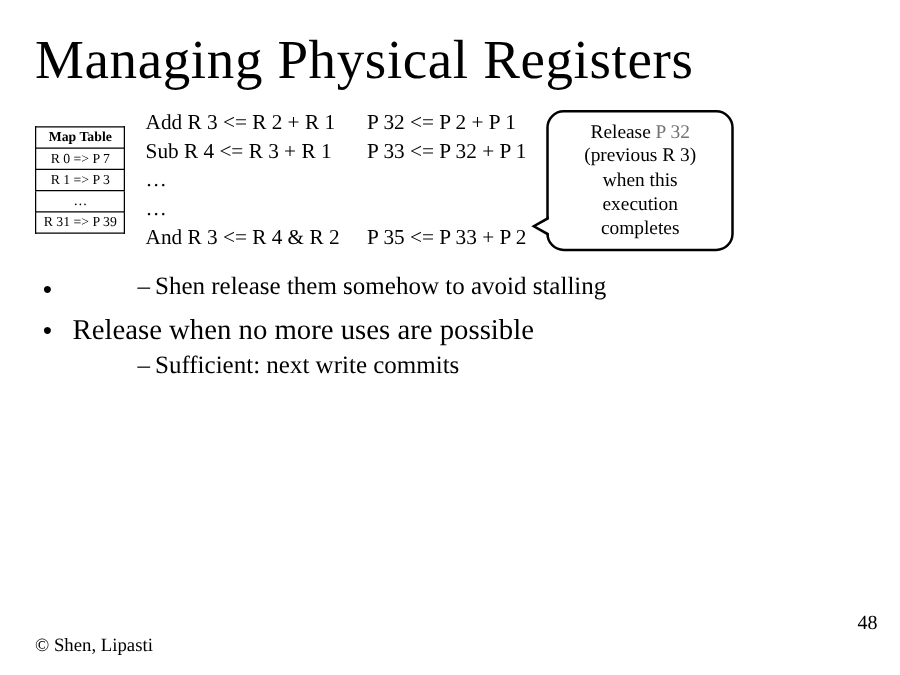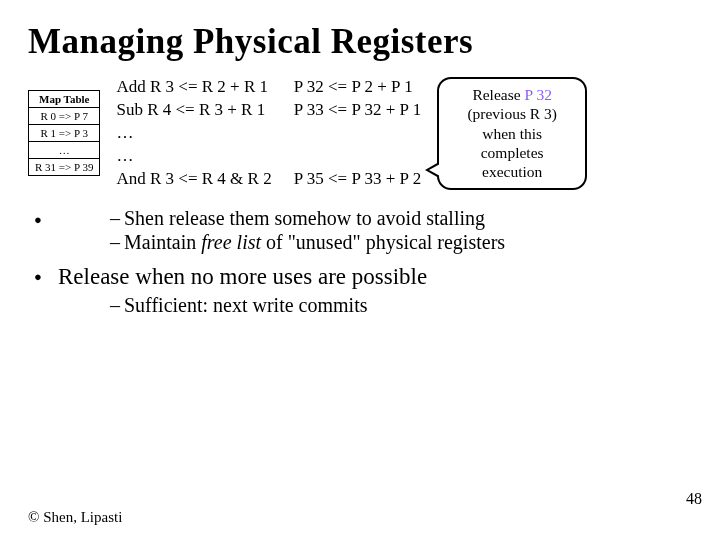--- a/index.html
+++ b/index.html
@@ -10,22 +10,22 @@
     color: #000;
     width: 720px;
     height: 540px;
     position: relative;
     overflow: hidden;
   }
   .slide {
     padding: 18px 28px 0 28px;
   }
   .title {
-    font-size: 35px;
-    font-weight: bold;
+    font-size: 44px;
+    font-weight: normal;
     margin: 4px 0 14px 0;
     letter-spacing: 0.5px;
   }
   .toprow {
     display: flex;
     align-items: center;
     gap: 16px;
   }
   .maptable {
     border: 1px solid #000;
@@ -59,21 +59,21 @@
     position: relative;
     border: 2px solid #000;
     border-radius: 14px;
     padding: 6px 10px;
     font-size: 15.5px;
     line-height: 1.25;
     text-align: center;
     width: 126px;
     background: #fff;
   }
-  .callout .red { color: #8b5cf6; }
+  .callout .red { color: #737373; }
   .callout-tail {
     position: absolute;
     left: -12px;
     bottom: 12px;
     width: 0;
     height: 0;
     border-top: 8px solid transparent;
     border-bottom: 8px solid transparent;
     border-right: 14px solid #000;
   }
@@ -172,34 +172,33 @@
       <div>&nbsp;</div>
       <div>&nbsp;</div>
       <div>P 35 &lt;= P 33 + P 2</div>
     </div>
 
     <div class="callout-wrap">
       <div class="callout">
         <div><span>Release </span><span class="red">P 32</span></div>
         <div>(previous R 3)</div>
         <div>when this</div>
+        <div>execution</div>
         <div>completes</div>
-        <div>execution</div>
       </div>
       <div class="callout-tail"></div>
       <div class="callout-tail-inner"></div>
     </div>
 
   </div>
 
   <ul class="main">
     <li>
       <ul class="sub">
         <li><span class="dash">–</span><span>Shen release them somehow to avoid stalling</span></li>
-        <li><span class="dash">–</span><span>Maintain </span><span class="italic">free list</span><span> of "unused" physical registers</span></li>
       </ul>
     </li>
     <li>
       <span>Release when no more uses are possible</span>
       <ul class="sub">
         <li><span class="dash">–</span><span>Sufficient: next write commits</span></li>
       </ul>
     </li>
   </ul>
 </div>

